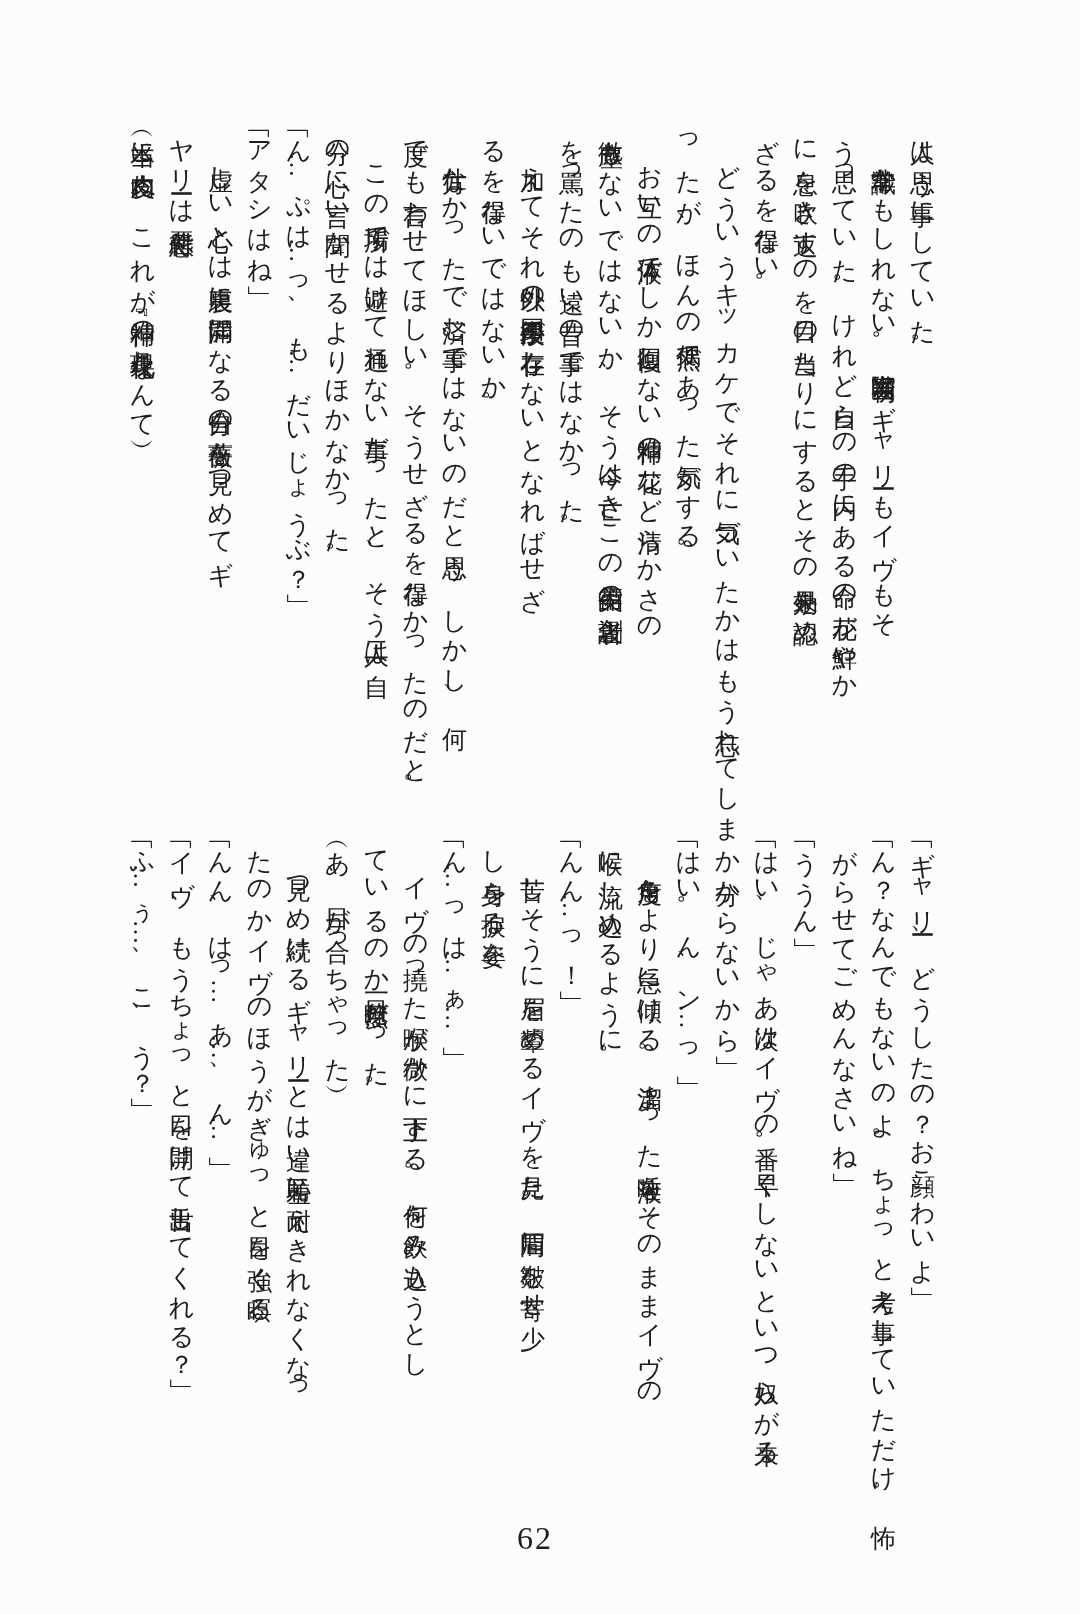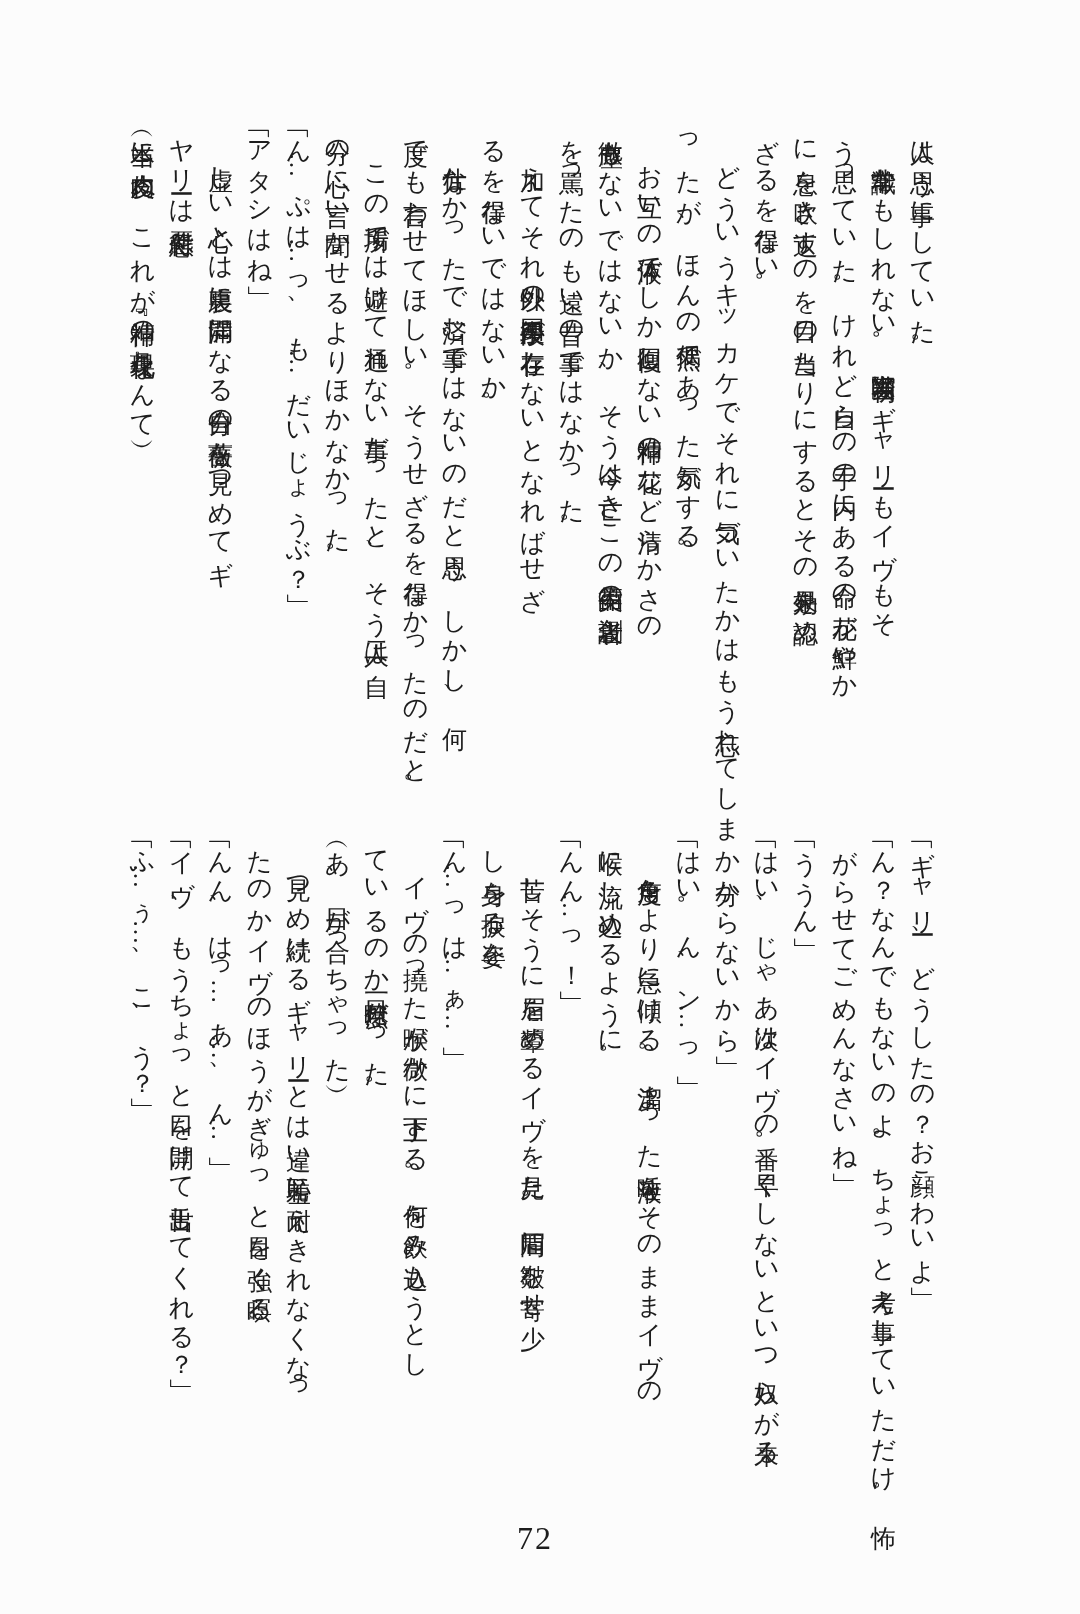--- a/index.html
+++ b/index.html
@@ -81,14 +81,14 @@
       <div class="tcol">「ん…っは…ぁ…」</div>
       <div class="tcol indent">イヴの撓った喉が微かに上下する。何を飲み込もうとし</div>
       <div class="tcol">ているのか一目瞭然だった。</div>
       <div class="tcol">（あ、目が合っちゃった）</div>
       <div class="tcol indent">見つめ続けるギャリーとは違い羞恥に耐えきれなくなっ</div>
       <div class="tcol">たのかイヴのほうがぎゅっと目を強く瞑る。</div>
       <div class="tcol">「んん、はっ…あ…、ん…」</div>
       <div class="tcol">「イヴ、もうちょっと口を開けて舌出してくれる？」</div>
       <div class="tcol">「ふ…ぅ…、こ、う？」</div>
     </div>
-  <div class="page-number">72</div>
+  <div class="page-number">62</div>
 </div>
 
 </body></html>

